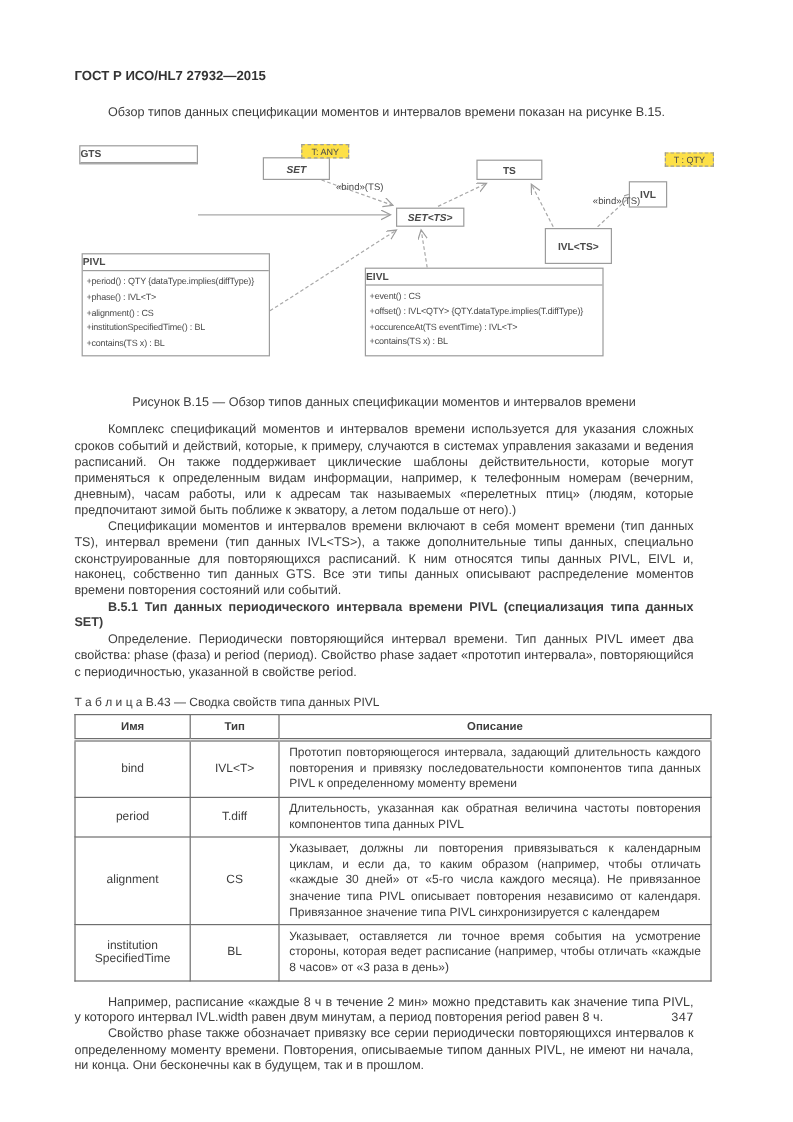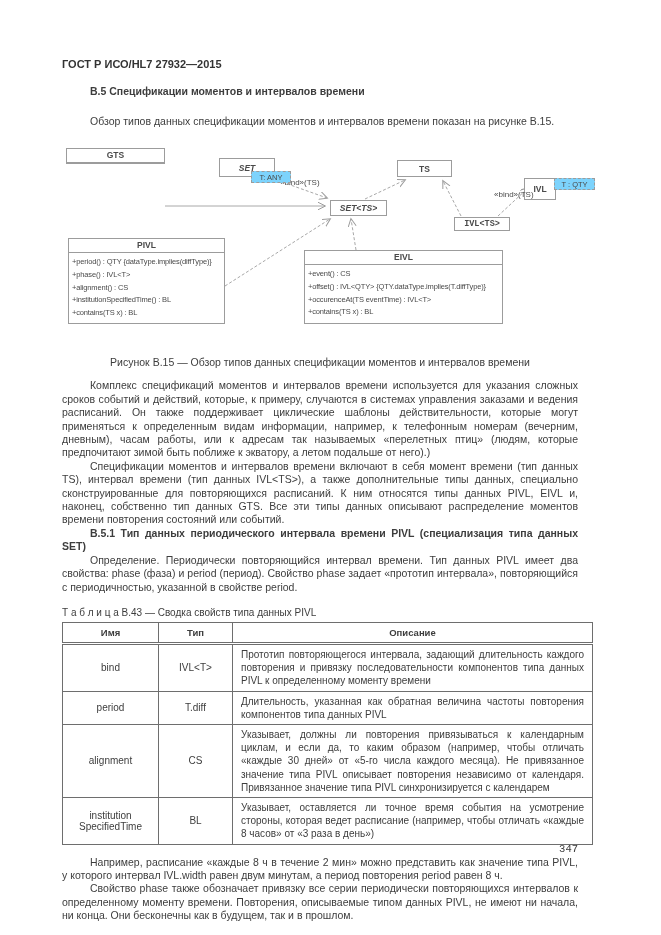--- a/index.html
+++ b/index.html
@@ -12,27 +12,27 @@
   .doc-header { width:516px; font-weight:bold; font-size:11px; color:#333; }
   .sec-title { margin-top:15px; font-weight:bold; font-size:10.5px; text-indent:28px; width:516px; }
   .para { font-size:10.5px; line-height:13.4px; text-align:justify; text-indent:28px; width:516px; margin:0; }
   .intro { margin-top:18px; text-align:left; }
   .subsec-title { font-weight:bold; }
 
   
   .diagram { position:relative; width:532px; height:206px; margin-top:12px; }
   .connectors { position:absolute; left:0; top:0; }
   .uml-box { position:absolute; border:1px solid #9c9c9c; background:#fff; box-sizing:border-box; font-size:7.5px; color:#4a4a4a; }
-  .uml-title { text-align:center; font-weight:bold; font-size:8.5px; padding:1px 0 2px 0; border-bottom:1px solid #9c9c9c; }
+  .uml-title { font-weight:bold; font-size:8.5px; padding:1px 0 2px 0; border-bottom:1px solid #9c9c9c; }
   .uml-methods { padding:3px 3px 4px 3px; }
   .uml-method { line-height:12.6px; white-space:nowrap; letter-spacing:-0.15px; }
   .uml-simple { display:flex; align-items:center; justify-content:center; font-weight:bold; font-size:8.5px; }
   .it { font-style:italic;text-align:center; }
-  .uml-param { position:absolute; border:1px dashed #9c9c9c; background:#7dd3fc; font-size:7.5px; color:#4a4a4a;
-               display:flex; align-items:center; justify-content:center; box-sizing:border-box; z-index:3;margin-top:24px; }
+  .uml-param { position:absolute; border:1px dashed #9c9c9c; background:#fde047; font-size:7.5px; color:#4a4a4a;
+               display:flex; align-items:center; justify-content:center; box-sizing:border-box; z-index:3; }
   .bind-label { position:absolute; font-size:8px; color:#4a4a4a; white-space:nowrap; }
 
   .fig-caption { width:516px; text-align:center; font-size:10.5px; margin-top:10px; }
   .body-block { margin-top:11px; }
 
   
   .tbl-caption { font-size:10px; margin-top:13px; width:516px; }
   table.props { border-collapse:collapse; width:530px; margin-top:4px; font-size:10px; table-layout:fixed; color:#3d3d3d; }
   table.props th, table.props td { border:1px solid #6e6e6e; }
   table.props th { font-weight:bold; font-size:9.5px; padding:4px 2px; border-bottom:3px double #6e6e6e; }
@@ -42,21 +42,20 @@
 
   .page-num { position:absolute; left:518px; top:843px; width:60px; text-align:right; font-size:10.5px;font-family:Liberation Mono, monospace; }
 </style>
 </head>
 <body>
 
 <div class="page">
 
   <div class="doc-header">ГОСТ Р ИСО/HL7 27932—2015</div>
 
-  <div class="sec-title">В.5 Спецификации моментов и интервалов времени</div>
   <p class="para intro">Обзор типов данных спецификации моментов и интервалов времени показан на рисунке В.15.</p>
 
   <div class="diagram">
 
     <svg class="connectors" width="532" height="206">
       <defs>
         <marker id="arr" markerWidth="10" markerHeight="10" refX="7.5" refY="4" orient="auto" markerUnits="userSpaceOnUse">
           <path d="M0,0 L8,4 L0,8" fill="none" stroke="#9c9c9c" stroke-width="1"></path>
         </marker>
       </defs>
@@ -76,21 +75,21 @@
     <div class="uml-param" style="left:189px; top:7px; width:40px; height:12px;">T: ANY</div>
     <div class="uml-box uml-simple it" style="left:157px; top:18px; width:56px; height:19px;">SET</div>
 
     <div class="uml-box uml-simple" style="left:335px; top:20px; width:55px; height:17px;">TS</div>
 
     <div class="uml-param" style="left:492px; top:14px; width:41px; height:12px;">T : QTY</div>
     <div class="uml-box uml-simple" style="left:462px; top:38px; width:32px; height:22px;">IVL</div>
 
     <div class="uml-box uml-simple it" style="left:268px; top:60px; width:57px; height:16px; z-index:2;">SET&lt;TS&gt;</div>
 
-    <div class="uml-box uml-simple" style="left:392px; top:77px; width:56px; height:14px;font-family:Liberation Mono, monospace;">IVL&lt;TS&gt;</div>
+    <div class="uml-box uml-simple" style="left:392px; top:77px; width:56px; height:30px;">IVL&lt;TS&gt;</div>
 
     <div class="bind-label" style="left:218px; top:38px;">«bind»(TS)</div>
     <div class="bind-label" style="left:432px; top:50px;">«bind»(TS)</div>
 
     <div class="uml-box" style="left:6px; top:98px; width:157px;">
       <div class="uml-title">PIVL</div>
       <div class="uml-methods">
         <div class="uml-method">+period() : QTY {dataType.implies(diffType)}</div>
         <div class="uml-method">+phase() : IVL&lt;T&gt;</div>
         <div class="uml-method">+alignment() : CS</div>

